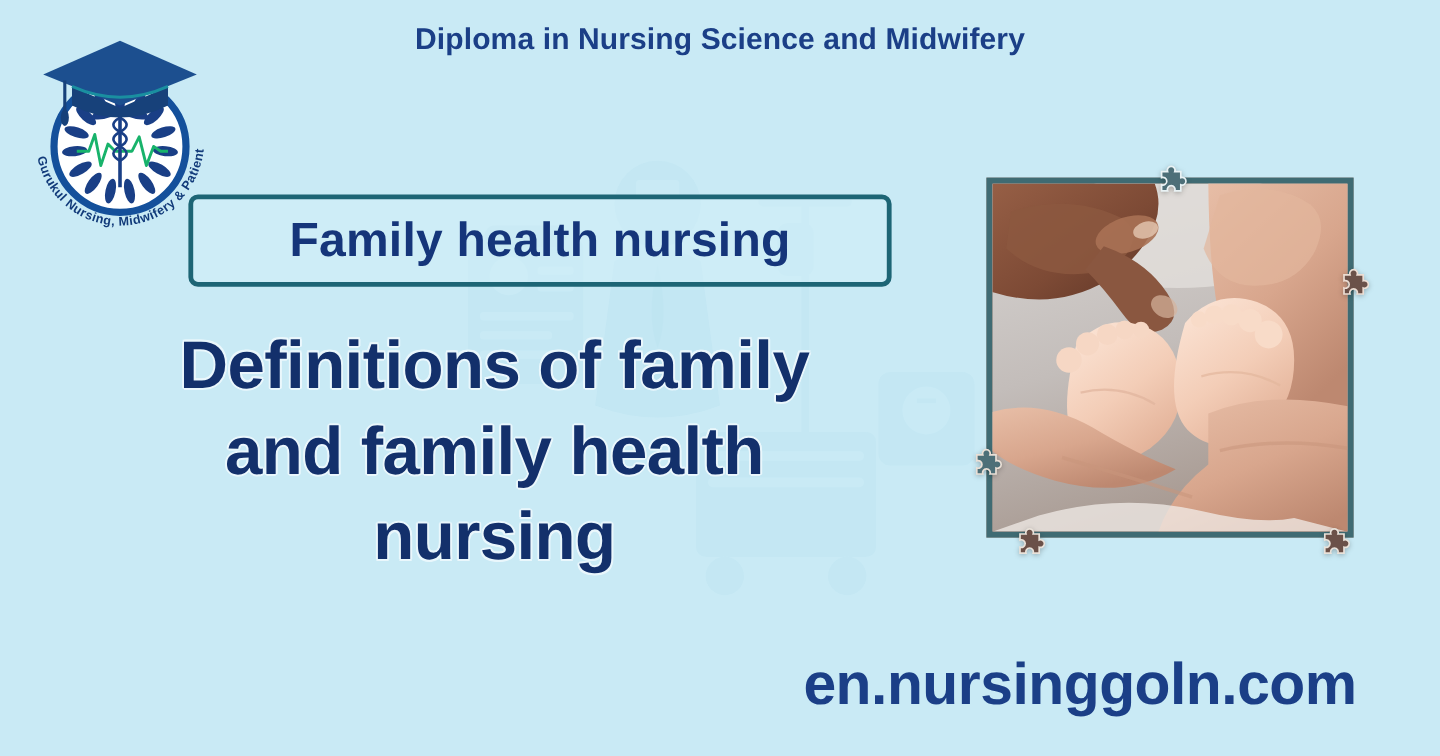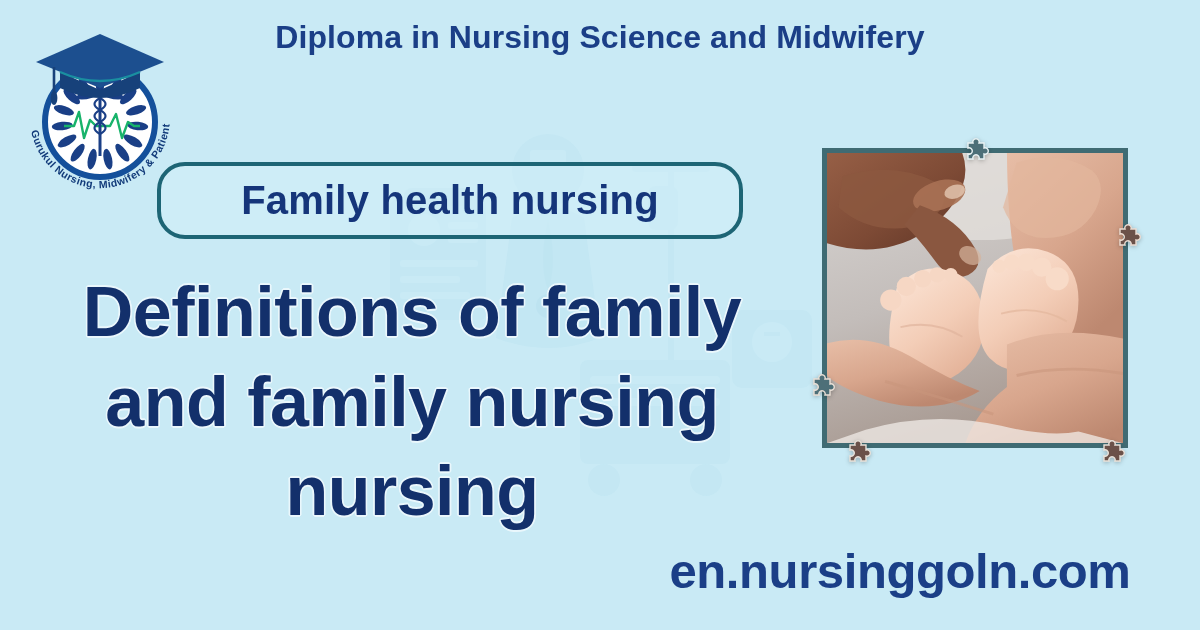--- a/index.html
+++ b/index.html
@@ -24,21 +24,21 @@
   
   .logo{
     position:absolute;left:14px;top:26px;width:172px;height:172px;
   }
   .logo svg{display:block;width:172px;height:172px;}
 
   
   .course-line{
     position:absolute;left:0;right:0;top:19px;
     text-align:center;
-    font-size:32px;font-weight:700;letter-spacing:.1px;
+    font-size:25px;font-weight:700;letter-spacing:.1px;
     color:#1b3f87;
     white-space:nowrap;
   }
 
   
   .chapter-pill{
     position:absolute;left:300px;top:88px;
     width:290px;height:54px;
     border:4px solid #1d6575;
     border-radius:30px;
@@ -49,35 +49,35 @@
   .chapter-pill span{
     font-size:31px;font-weight:800;letter-spacing:1.2px;
     color:#1b3f87;
   }
 
   
   .topic-pill{
     position:absolute;left:157px;top:162px;
     width:586px;height:77px;
     border:4px solid #1d6575;
-    border-radius:28px;
+    border-radius:8px;
     background:rgba(209,238,248,.55);
     display:flex;align-items:center;justify-content:center;
     box-sizing:border-box;
   }
   .topic-pill span{
     font-size:40px;font-weight:800;letter-spacing:.2px;
     color:#15357a;
   }
 
   
   .main-title{
     position:absolute;left:6px;top:268px;width:812px;
     text-align:center;
-    font-size:70px;line-height:1.28;
+    font-size:56px;line-height:1.28;
     font-weight:800;letter-spacing:-.5px;
     color:#13306b;
     text-shadow:
        1.6px 0 0 #eaf7fc, -1.6px 0 0 #eaf7fc,
        0 1.6px 0 #eaf7fc, 0 -1.6px 0 #eaf7fc,
        1.2px 1.2px 0 #eaf7fc, -1.2px 1.2px 0 #eaf7fc,
        1.2px -1.2px 0 #eaf7fc, -1.2px -1.2px 0 #eaf7fc;
   }
   .main-title .tline{display:block;}
 
@@ -240,21 +240,21 @@
 
   <div class="course-line">Diploma in Nursing Science and Midwifery</div>
 
 
   <div class="topic-pill">
     <span>Family health nursing</span>
   </div>
 
   <div class="main-title">
     <span class="tline">Definitions of family</span>
-    <span class="tline">and family nursing</span>
+    <span class="tline">and family health</span>
     <span class="tline">nursing</span>
   </div>
 
   <div class="website">en.nursinggoln.com</div>
 
   <div class="photo-wrap">
     <div class="photo-frame">
       <svg class="photo-art" viewBox="0 0 306 300" preserveAspectRatio="xMidYMid slice">
         <defs>
           <linearGradient id="bgBlur" x1="0" y1="0" x2="0.3" y2="1">

